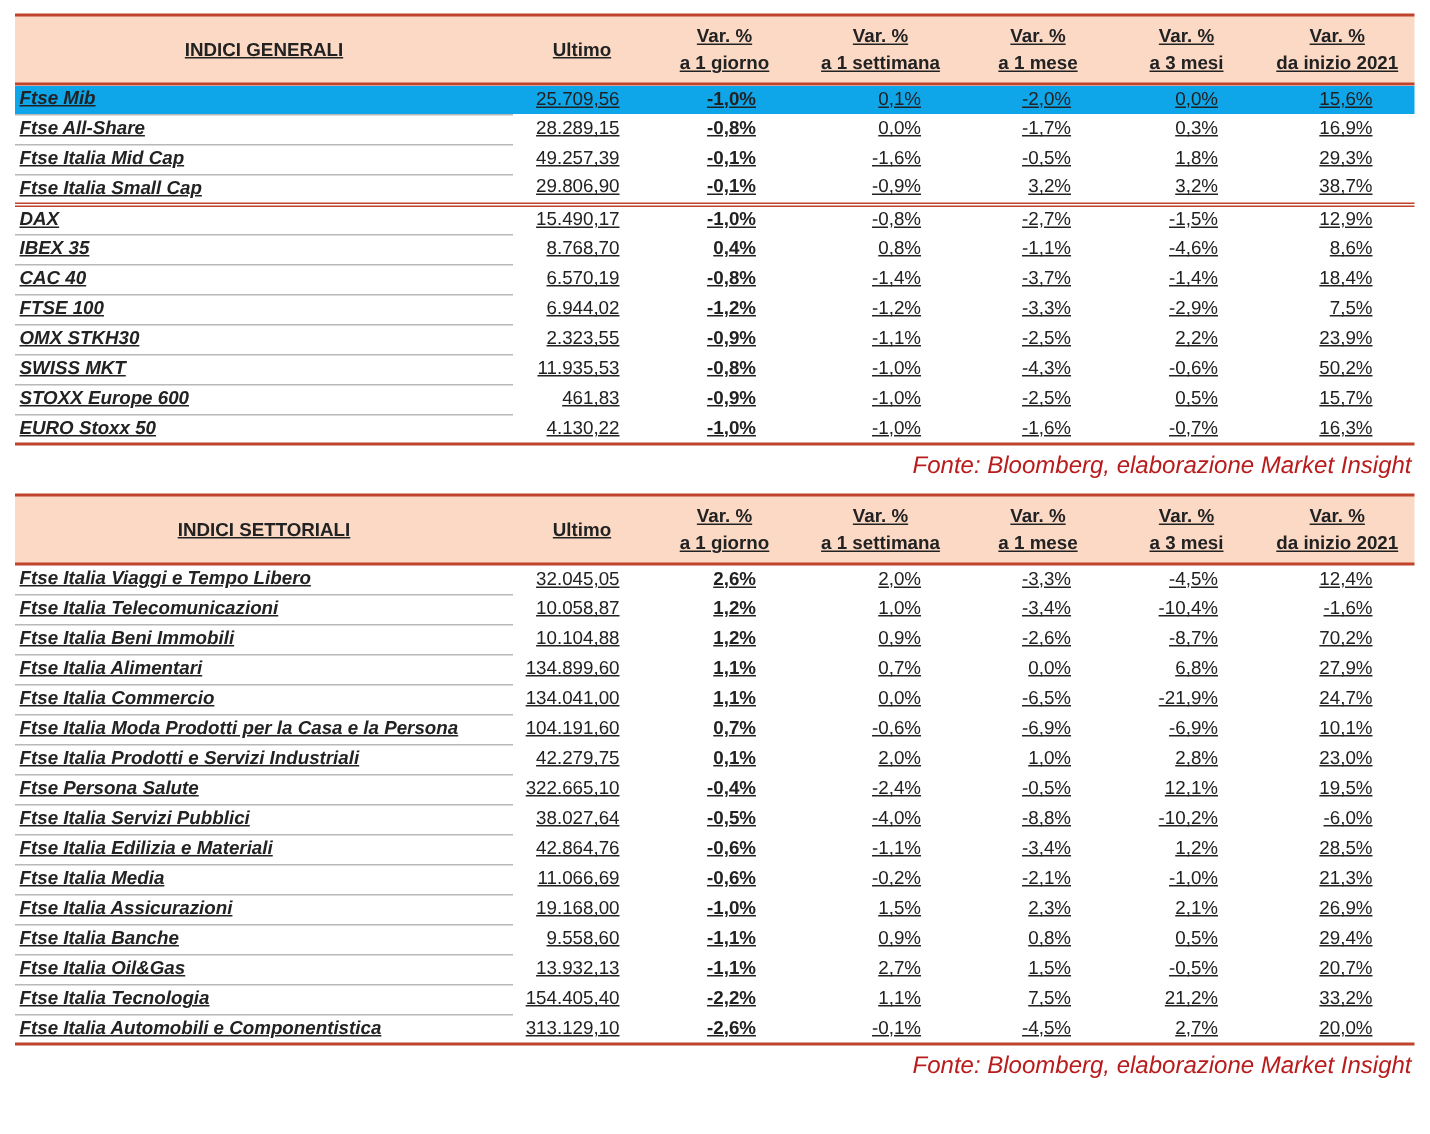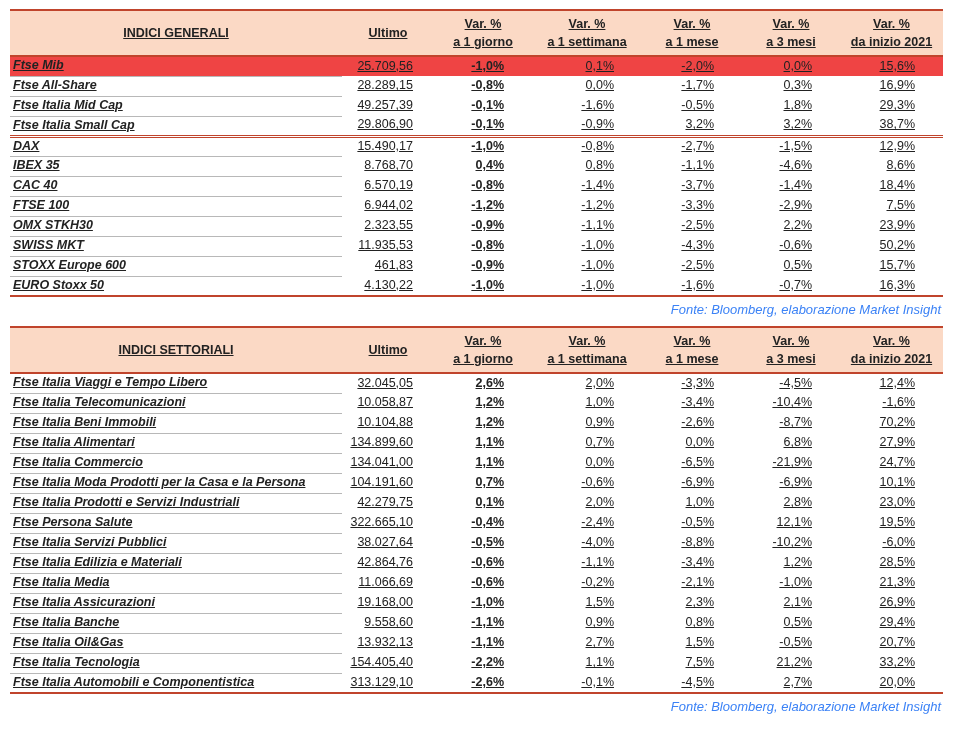--- a/index.html
+++ b/index.html
@@ -44,27 +44,27 @@
   }
   td.name {
     font-weight: bold;
     font-style: italic;
     border-bottom: 1px solid #b8b8b8;
     padding-left: 3px;
   }
   td.num { text-align: right; padding-right: 28px; }
   td.ultimo { padding-right: 21px; }
   td.bold { font-weight: bold; }
-  tr.highlight { background: #ef4444; }
+  tr.highlight { background: #0ea5e9; }
   tr.sep td { border-top: 3px double #c0442c; }
   .fonte {
     text-align: right;
     font-style: italic;
-    font-size: 13px;
-    color: #3b82f6;
+    font-size: 16px;
+    color: #b91c1c;
     margin: 5px 2px 9px 0;
   }
 </style>
 </head>
 <body>
 
 <table class="tbl">
   <colgroup>
     <col style="width:332px">
       <col style="width:92px">

